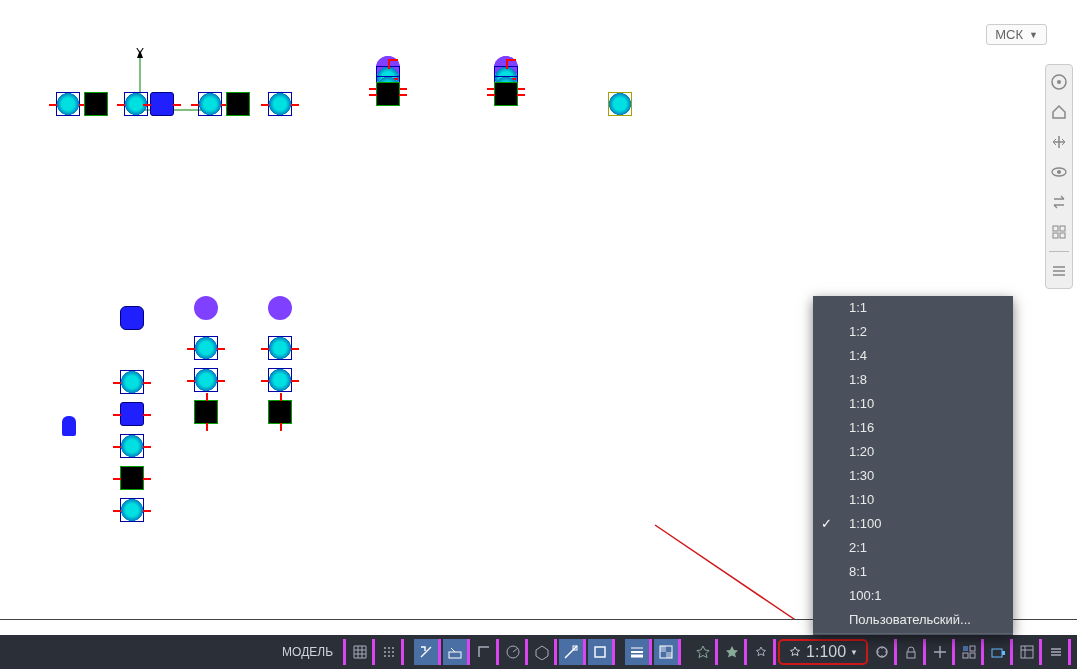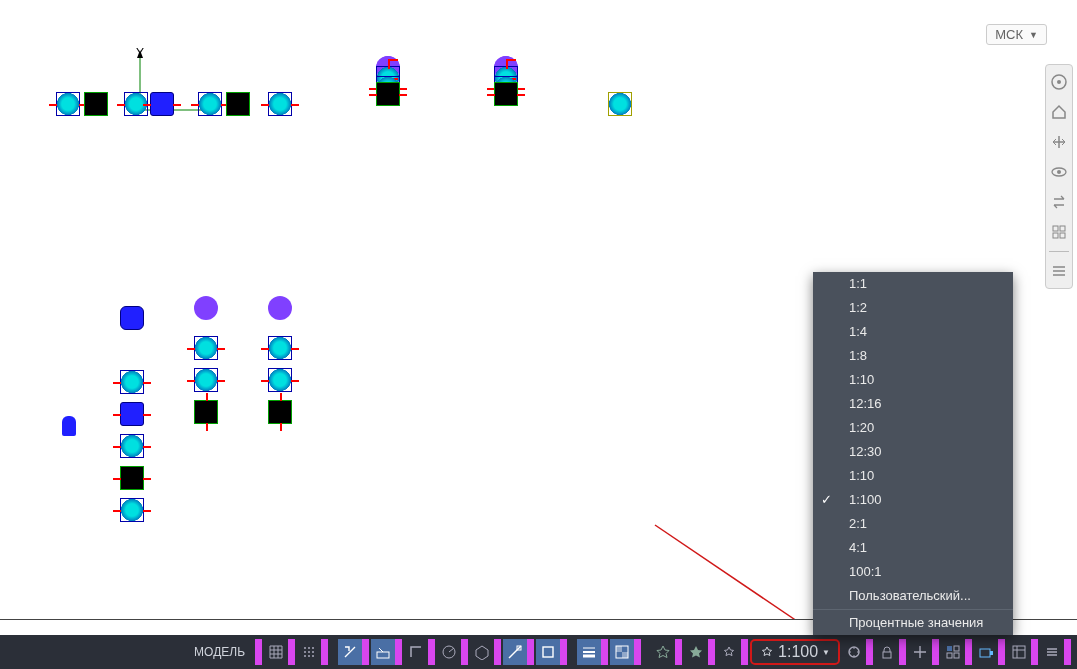--- a/index.html
+++ b/index.html
@@ -92,21 +92,21 @@
     position:absolute; left:0; right:0; bottom:34px;
     height:16px; background:#fff;
     border-top:1px solid #444;
   }
   .sb-btn {
     height:26px;
     min-width:26px;
     display:flex; align-items:center; justify-content:center;
     color:#cfd3db;
     background:#2b2f38;
-    border-right:7px solid #d946ef;
+    border-right:3px solid #d946ef;
     padding:0 4px;
     font-size:12px;
     cursor:pointer;
   }
   .sb-btn.active { background:#4a6fa5; color:#fff; }
   .sb-btn.text { padding:0 10px; font-size:12px; }
   .sb-sep { width:6px; }
   
   .scale-btn {
     border:2px solid #d01818;
@@ -302,31 +302,30 @@
   </defs>
   <line x1="5" y1="5" x2="172" y2="118" stroke="#d01818" stroke-width="1.5" marker-end="url(#ah)"></line>
 </svg>
 
 <div class="popup" id="scale-popup">
     <div class="item">1:1</div>
     <div class="item">1:2</div>
     <div class="item">1:4</div>
     <div class="item">1:8</div>
     <div class="item">1:10</div>
-    <div class="item">12:16</div>
+    <div class="item">1:16</div>
     <div class="item">1:20</div>
-    <div class="item">12:30</div>
+    <div class="item">1:30</div>
     <div class="item">1:10</div>
     <div class="item checked">1:100</div>
     <div class="item">2:1</div>
-    <div class="item">4:1</div>
+    <div class="item">8:1</div>
     <div class="item">100:1</div>
     <div class="item">Пользовательский...</div>
     <div class="divider"></div>
-    <div class="item">Процентные значения</div>
   </div>
 
 <div class="hr-above-status"></div>
 
 <div class="statusbar">
   <div class="spacer"></div>
   <div class="sb-btn text">
       <span>МОДЕЛЬ</span>
     </div>
 

